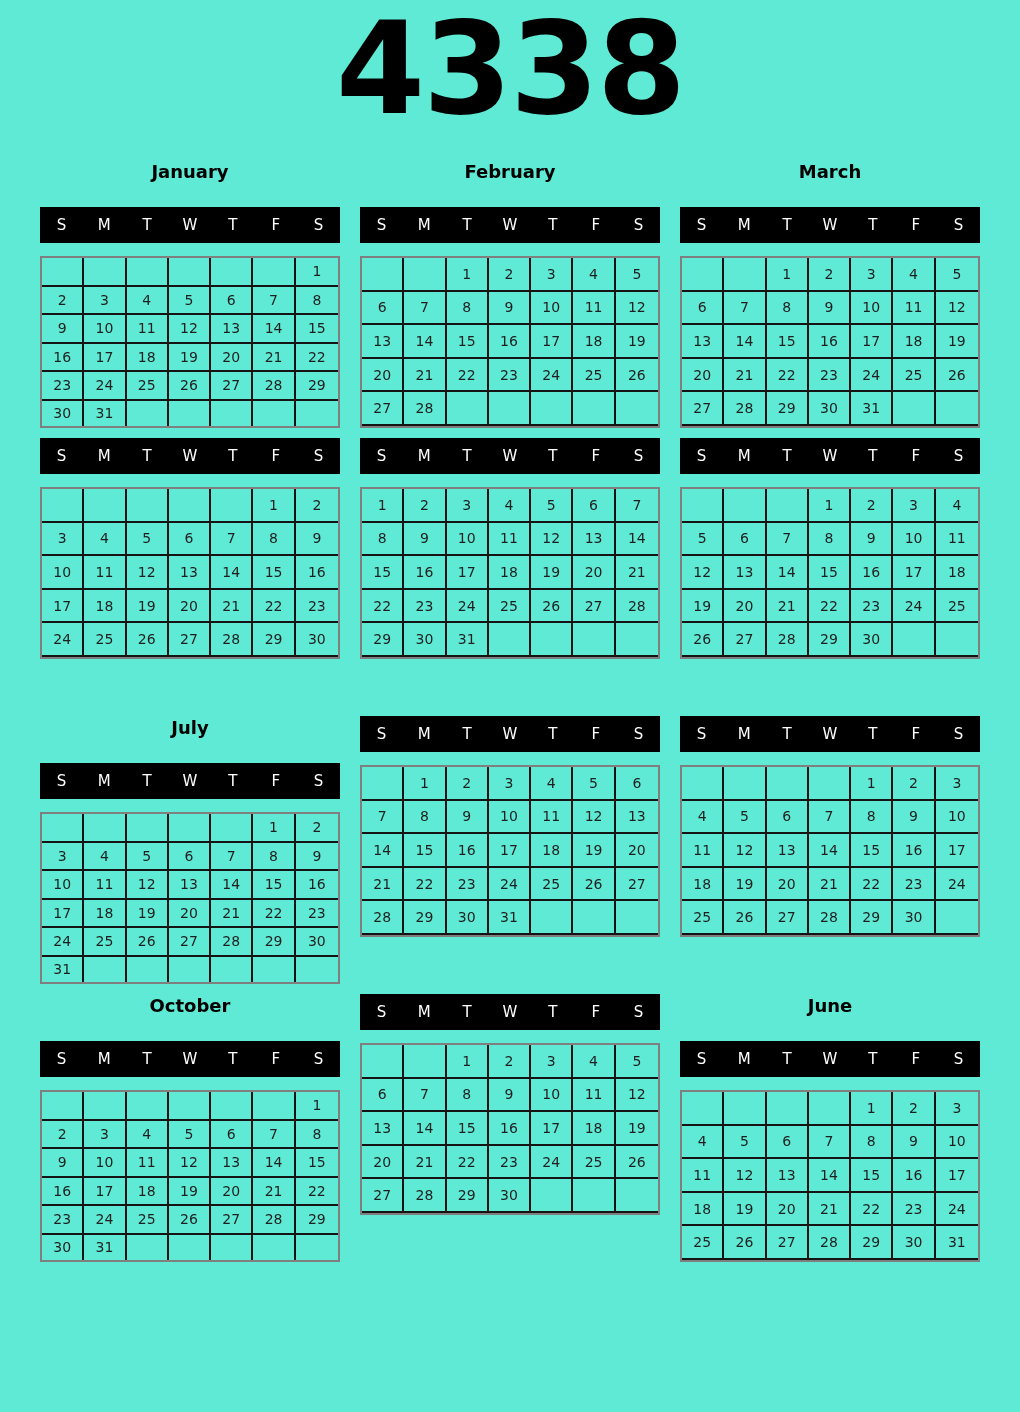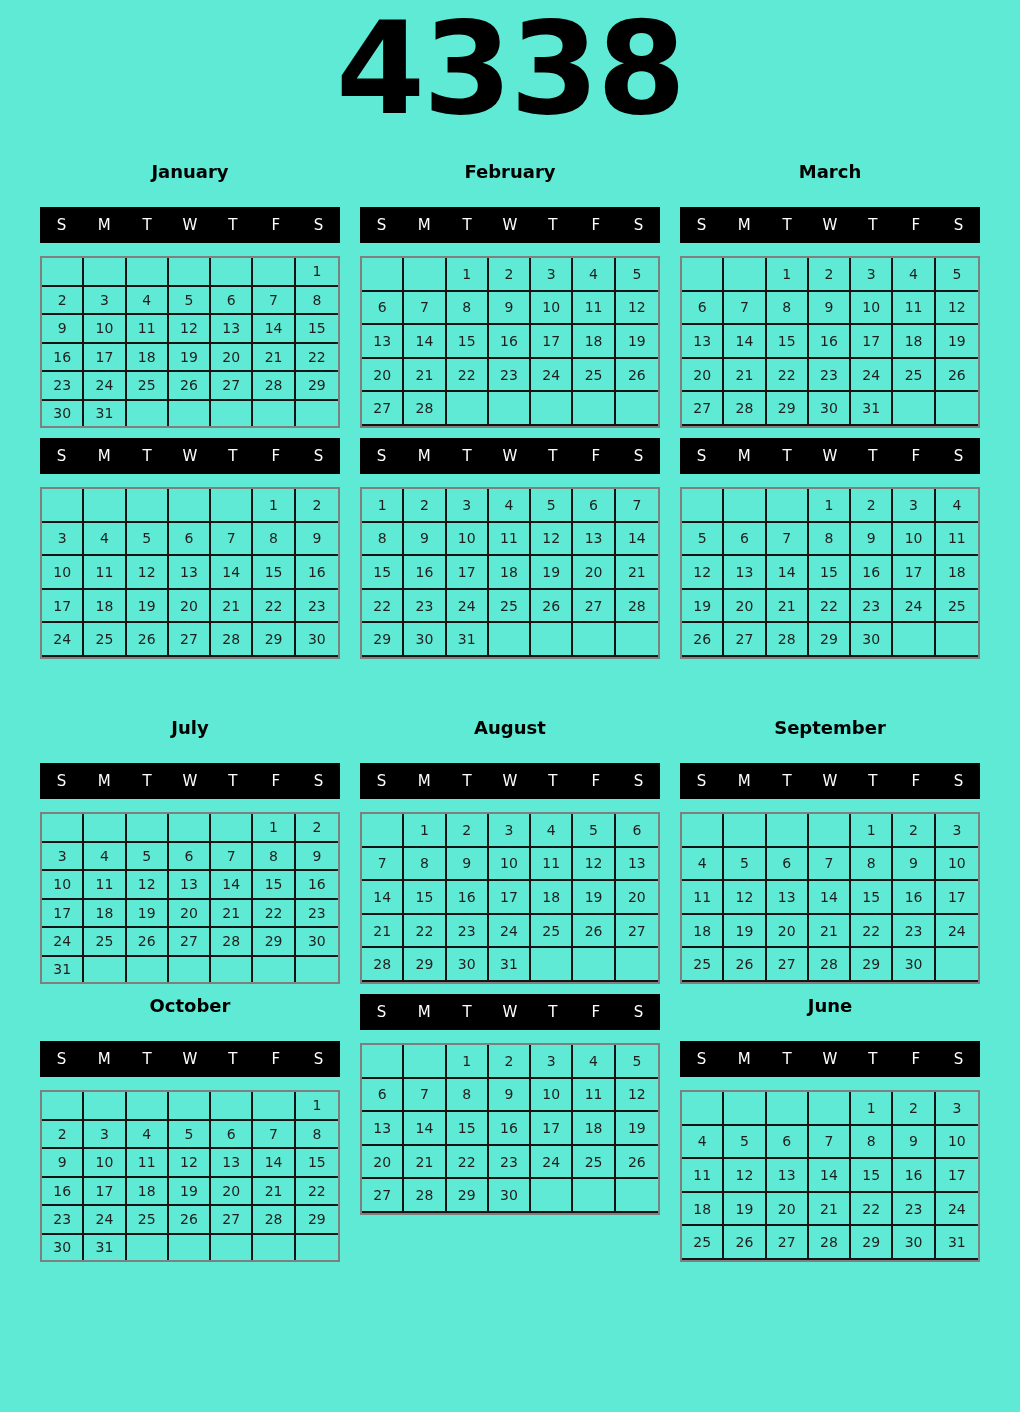--- a/index.html
+++ b/index.html
@@ -577,21 +577,20 @@
               <td></td>
               <td></td>
               <td></td>
               <td></td>
             </tr>
           </tbody>
     </table>
   </div>
 
   <div class="month">
-    <div class="month-title">August</div>
     <div class="dow-bar">
           <span class="dow">S</span>
           <span class="dow">M</span>
           <span class="dow">T</span>
           <span class="dow">W</span>
           <span class="dow">T</span>
           <span class="dow">F</span>
           <span class="dow">S</span>
         </div>
     <table class="cal-table">
@@ -648,21 +647,20 @@
               <td></td>
               <td></td>
               <td></td>
               <td></td>
             </tr>
           </tbody>
     </table>
   </div>
 
   <div class="month">
-    <div class="month-title">September</div>
     <div class="dow-bar">
           <span class="dow">S</span>
           <span class="dow">M</span>
           <span class="dow">T</span>
           <span class="dow">W</span>
           <span class="dow">T</span>
           <span class="dow">F</span>
           <span class="dow">S</span>
         </div>
     <table class="cal-table">

